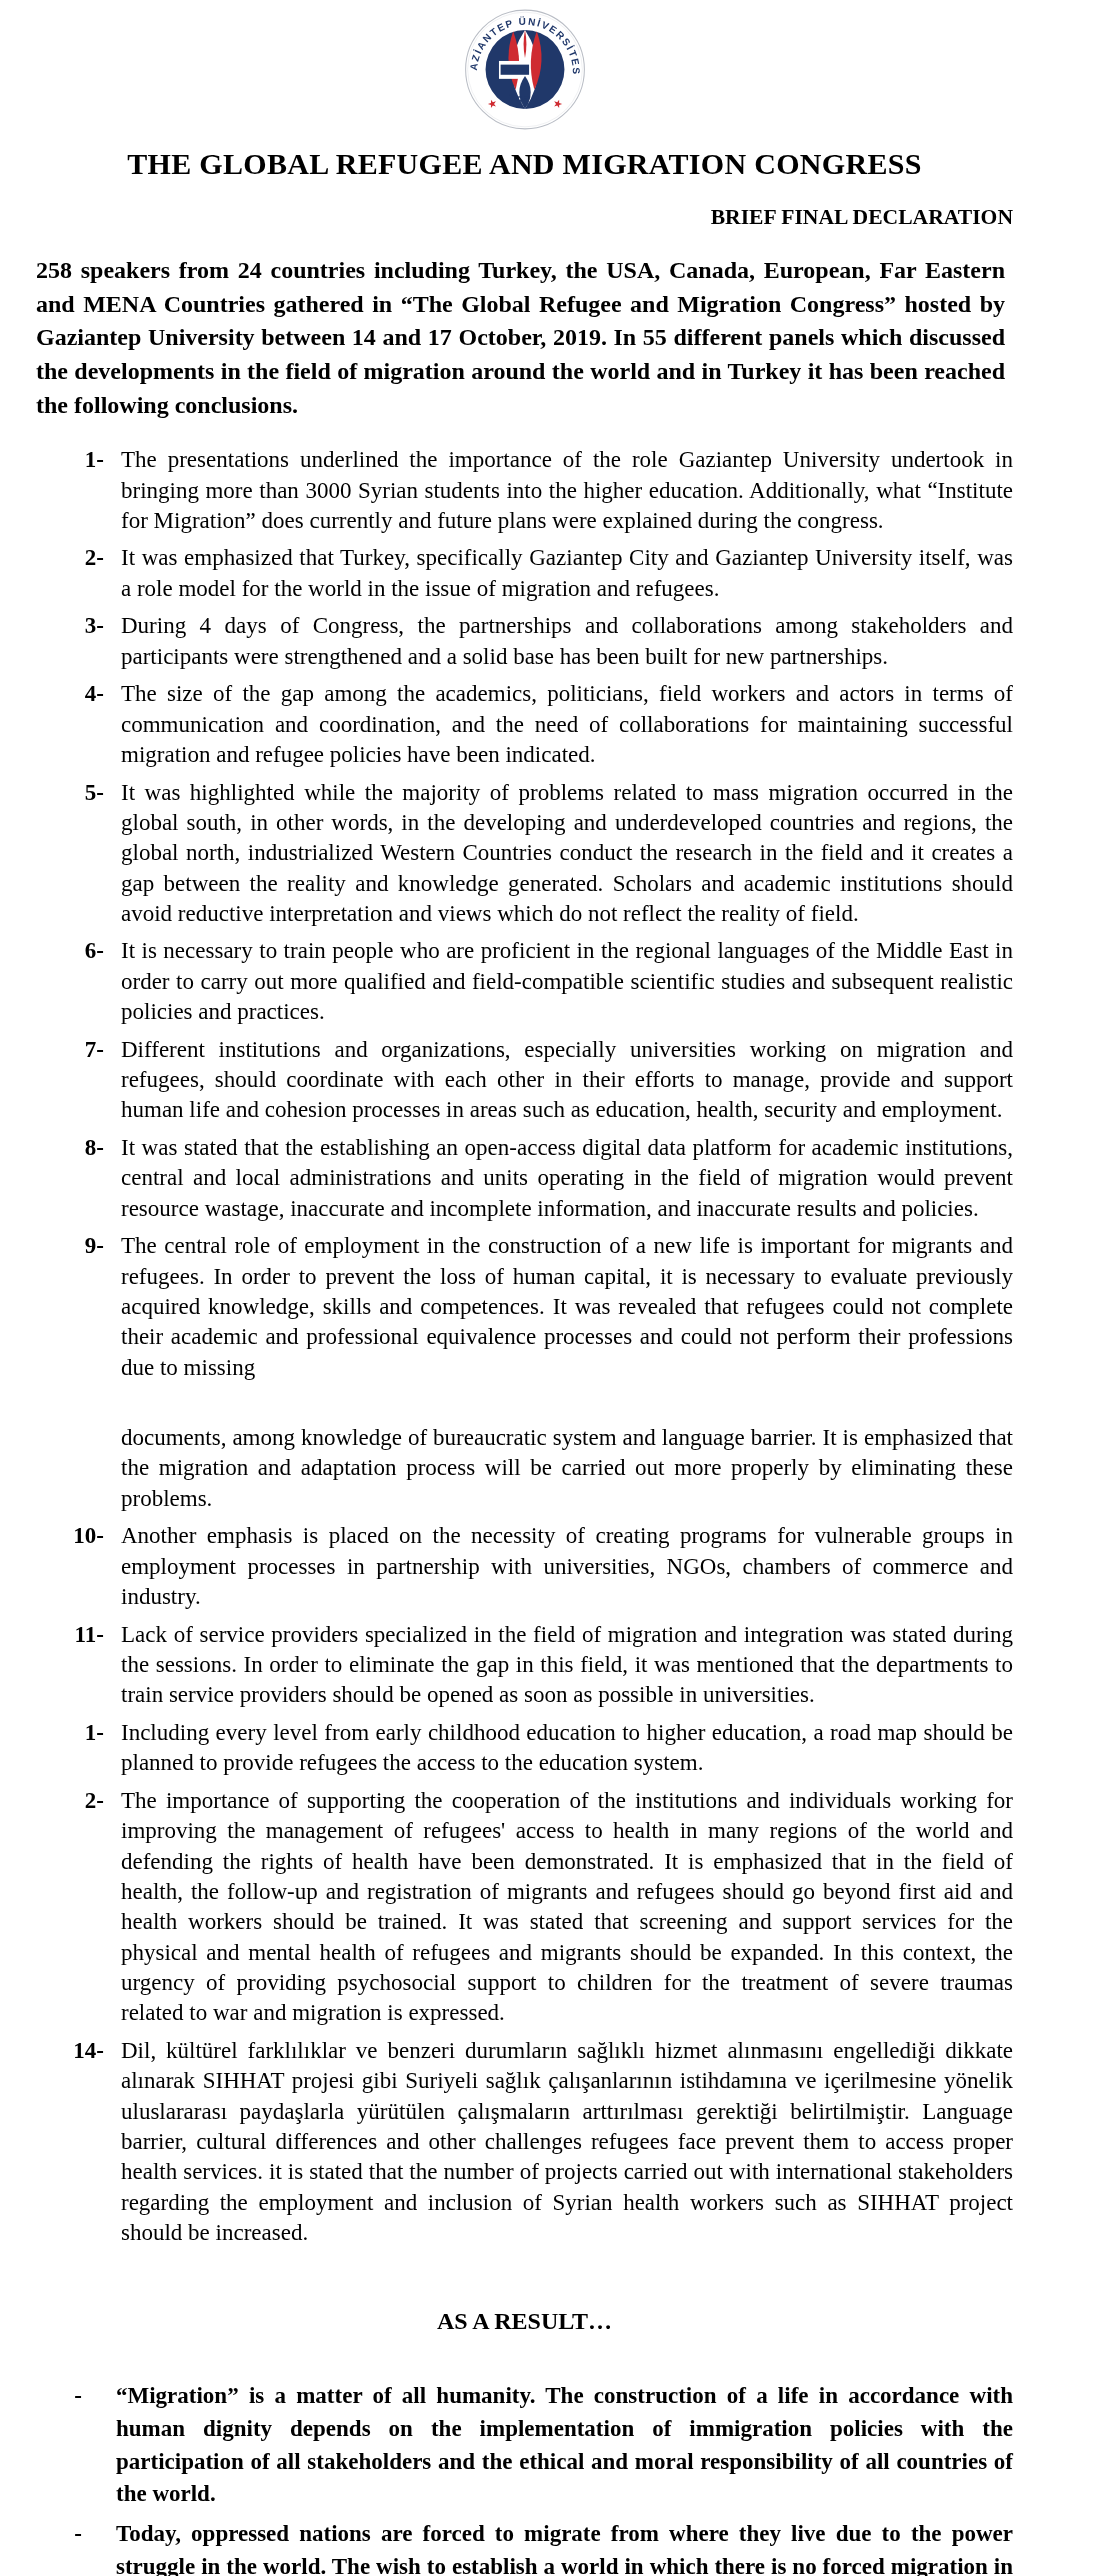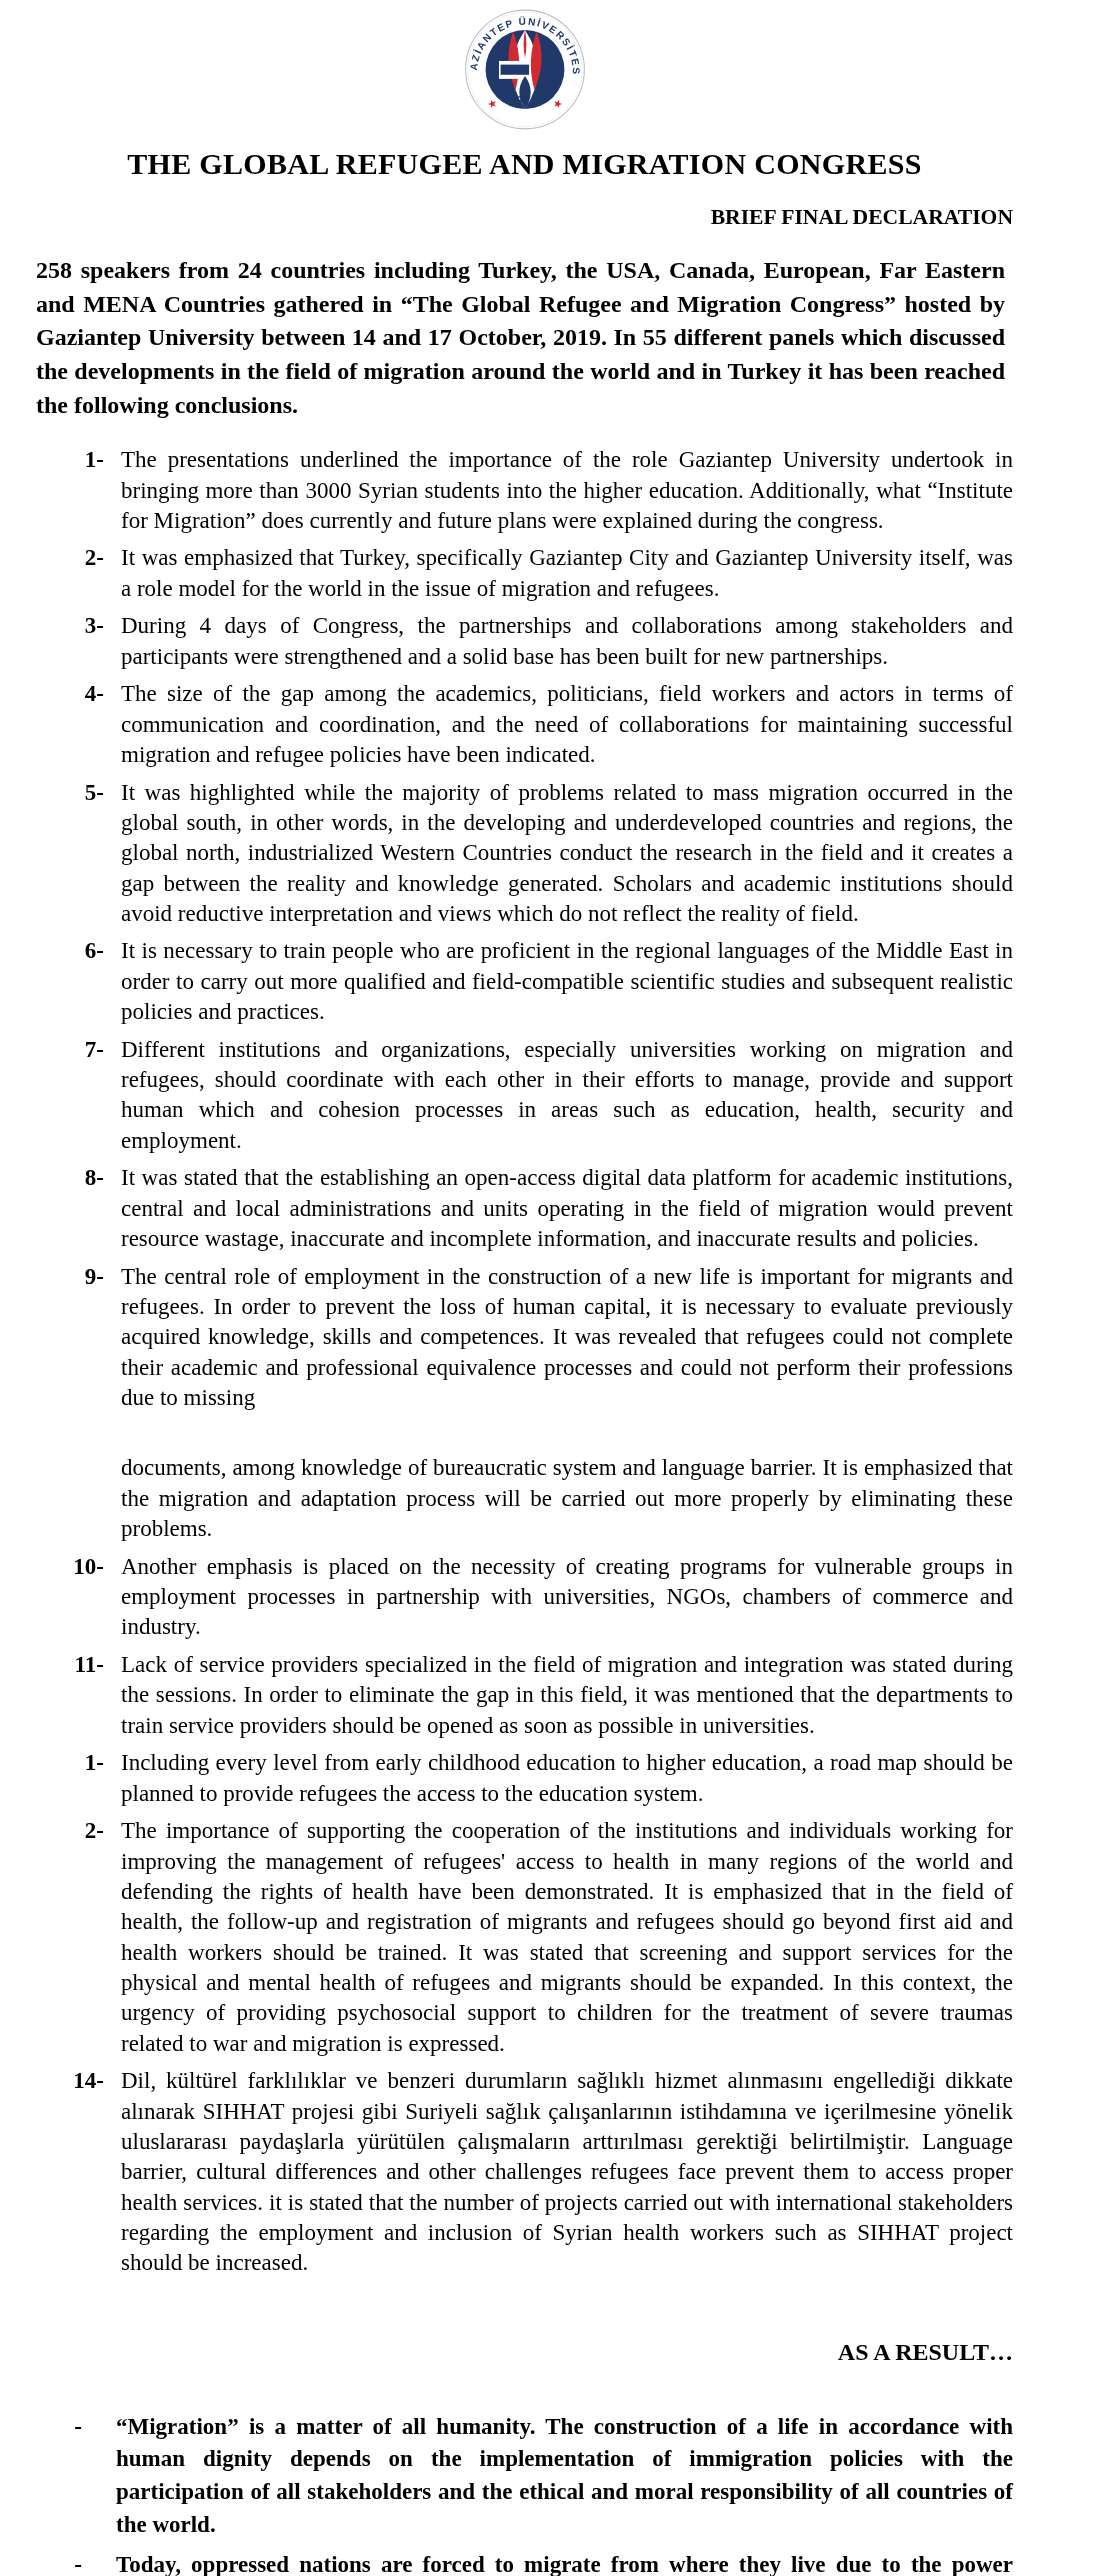--- a/index.html
+++ b/index.html
@@ -49,21 +49,21 @@
     left: 0; top: 0;
     width: 68px;
     text-align: right;
     font-weight: bold;
   }
   ol.conclusions p { margin: 0; }
   .page-break-gap { height: 40px; }
 
   .result-heading {
     margin: 60px 0 45px 0;
-    text-align: right;
+    text-align: center;
     font-size: 24px;
     font-weight: bold;
   }
 
   ul.result-bullets { list-style: none; margin: 0; padding: 0; font-size: 23px; line-height: 1.42; }
   ul.result-bullets > li {
     position: relative;
     padding-left: 80px;
     margin: 0 0 7.2px 0;
     font-weight: bold;
@@ -141,21 +141,21 @@
     <li>
       <span class="num">5-</span>
       <p>It was highlighted while the majority of problems related to mass migration occurred in the global south, in other words, in the developing and underdeveloped countries and regions, the global north, industrialized Western Countries conduct the research in the field and it creates a gap between the reality and knowledge generated. Scholars and academic institutions should avoid reductive interpretation and views which do not reflect the reality of field.</p>
     </li>
     <li>
       <span class="num">6-</span>
       <p>It is necessary to train people who are proficient in the regional languages of the Middle East in order to carry out more qualified and field-compatible scientific studies and subsequent realistic policies and practices.</p>
     </li>
     <li>
       <span class="num">7-</span>
-      <p>Different institutions and organizations, especially universities working on migration and refugees, should coordinate with each other in their efforts to manage, provide and support human which and cohesion processes in areas such as education, health, security and employment.</p>
+      <p>Different institutions and organizations, especially universities working on migration and refugees, should coordinate with each other in their efforts to manage, provide and support human life and cohesion processes in areas such as education, health, security and employment.</p>
     </li>
     <li>
       <span class="num">8-</span>
       <p>It was stated that the establishing an open-access digital data platform for academic institutions, central and local administrations and units operating in the field of migration would prevent resource wastage, inaccurate and incomplete information, and inaccurate results and policies.</p>
     </li>
     <li>
       <span class="num">9-</span>
       <p>The central role of employment in the construction of a new life is important for migrants and refugees. In order to prevent the loss of human capital, it is necessary to evaluate previously acquired knowledge, skills and competences. It was revealed that refugees could not complete their academic and professional equivalence processes and could not perform their professions due to missing</p>
       <div class="page-break-gap"></div>
       <p>documents, among knowledge of bureaucratic system and language barrier. It is emphasized that the migration and adaptation process will be carried out more properly by eliminating these problems.</p>

